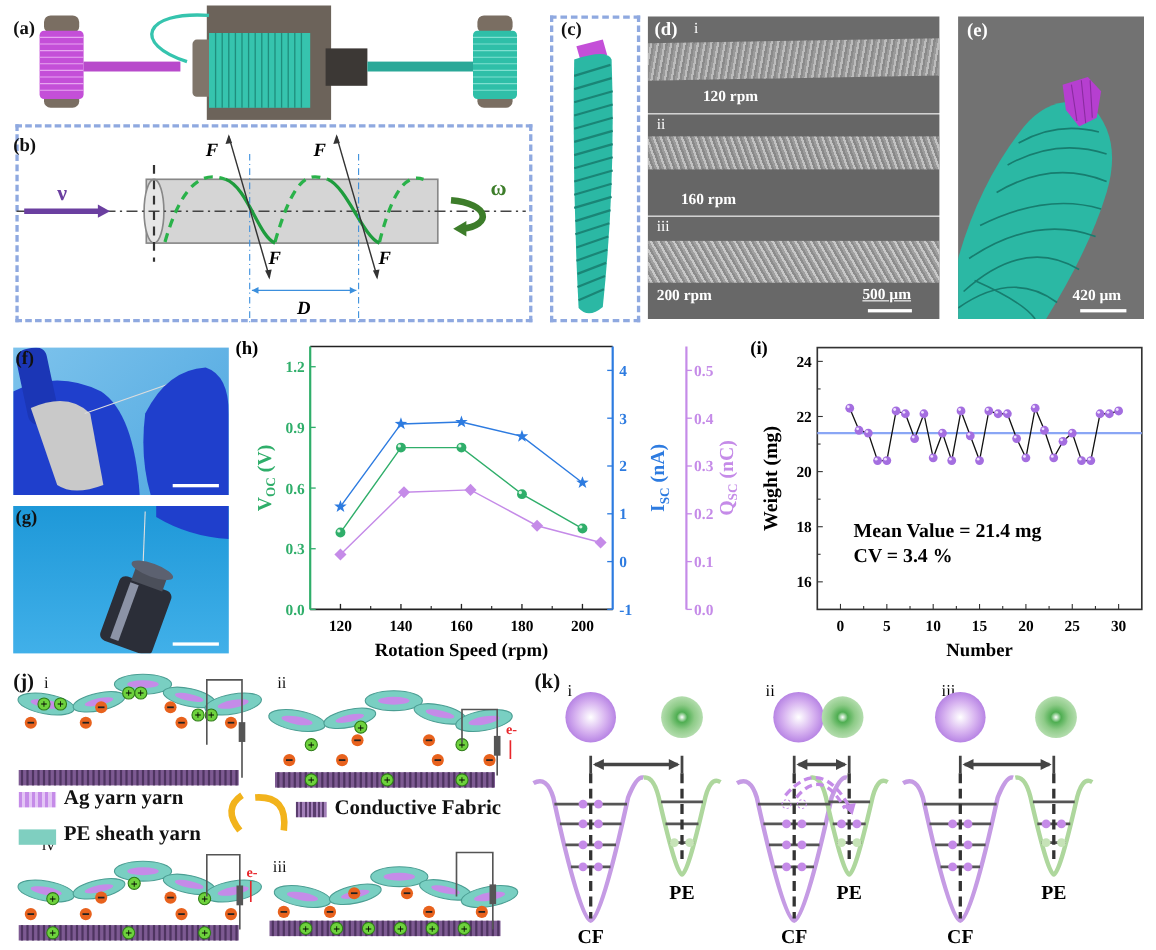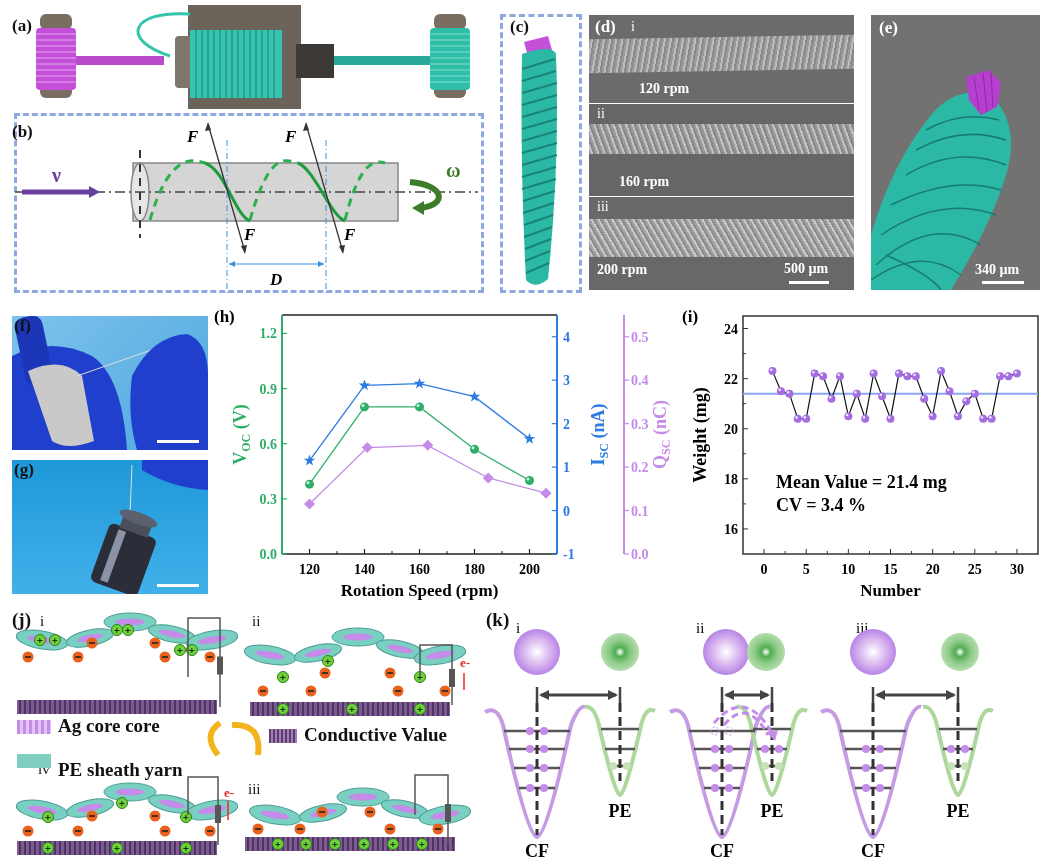--- a/index.html
+++ b/index.html
@@ -151,21 +151,21 @@
   </div>
   <div class="sem" style="left:0;top:89px;width:265px;height:92px;background:#666;">
     <div class="abs" style="left:0;top:20px;width:265px;height:30px;background:repeating-linear-gradient(70deg,#9a9a9a 0 2px,#c2c2c2 2px 4px,#888 4px 6px);"></div>
     <span class="lbl" style="left:8px;top:2px;font-weight:normal;">ii</span>
     <span class="lbl" style="left:8px;top:70px;margin-left:22px;">160 rpm</span>
   </div>
   <div class="sem" style="left:0;top:182px;width:265px;height:93px;background:#686868;">
     <div class="abs" style="left:0;top:22px;width:265px;height:38px;background:repeating-linear-gradient(60deg,#a0a0a0 0 2px,#c8c8c8 2px 4px,#8c8c8c 4px 6px);"></div>
     <span class="lbl" style="left:8px;top:2px;font-weight:normal;">iii</span>
     <span class="lbl" style="left:8px;top:65px;">200 rpm</span>
-    <span class="lbl" style="left:195px;top:64px;">500 µm</span>
+    <span class="lbl" style="left:195px;top:64px;text-decoration:underline;">500 µm</span>
     <div class="scalebar" style="left:200px;top:84px;width:40px;"></div>
   </div>
 </div>
 
 <div class="abs" style="left:871px;top:15px;width:169px;height:275px;background:#727272;overflow:hidden;">
   <svg width="169" height="275">
     <path d="M-5 275 L 0 220 Q 20 150 60 100 Q 85 70 120 80 Q 150 110 135 160 Q 120 210 80 275 Z" fill="#2bb8a4"></path>
     <g stroke="#177d6f" stroke-width="1.5" fill="none">
       <path d="M5 250 Q 60 200 110 230"></path>
         <path d="M10 220 Q 70 180 125 200"></path>
@@ -177,21 +177,21 @@
         <path d="M15 240 Q 60 260 70 275"></path>
     </g>
     <path d="M95 62 L 118 55 L 130 68 L 126 92 L 110 100 L 98 85 Z" fill="#b63fd0"></path>
     <g stroke="#8a2ca0" stroke-width="1">
         <line x1="103" y1="62" x2="108" y2="95"></line>
         <line x1="112" y1="58" x2="116" y2="97"></line>
         <line x1="120" y1="58" x2="122" y2="92"></line>
       </g>
   </svg>
   <span class="plabel" style="left:8px;top:3px;color:#fff;">(e)</span>
-  <span class="abs" style="left:104px;top:247px;color:#fff;font-weight:bold;font-size:14px;">340 µm</span>
+  <span class="abs" style="left:104px;top:247px;color:#fff;font-weight:bold;font-size:14px;">420 µm</span>
   <div class="scalebar" style="left:111px;top:266px;width:42px;"></div>
 </div>
 
 <div class="photo" style="left:12px;top:316px;width:196px;height:134px;background:linear-gradient(135deg,#7dc3ec,#4fa7e0);">
   <svg width="196" height="134">
     <path d="M0 40 Q 40 20 80 40 Q 110 60 115 134 L 0 134 Z" fill="#1f3fcc"></path>
     <rect x="8" y="0" width="28" height="70" rx="10" fill="#1b36b6" transform="rotate(-12 22 35)"></rect>
     <path d="M16 55 Q 50 40 70 60 L 82 125 Q 55 135 40 125 Z" fill="#c9c9c9"></path>
     <line x1="65" y1="60" x2="165" y2="25" stroke="#ddd" stroke-width="1"></line>
     <path d="M120 60 Q 140 20 175 18 Q 196 25 196 60 L 196 134 L 125 134 Q 115 100 120 60 Z" fill="#1f3fcc"></path>
@@ -726,25 +726,25 @@
       <circle cx="186" cy="243" r="5.5" fill="#6ed23d" stroke="#2f7d18"></circle>
       <text x="186" y="247" text-anchor="middle" font-size="11" font-weight="bold">+</text>
       <polyline points="188,210 188,172 218,172 218,240" fill="none" stroke="#555" stroke-width="1.5"></polyline>
       <rect x="215" y="200" width="6" height="18" fill="#555"></rect>
       <text x="224" y="192" font-size="13" font-weight="bold" fill="#e8262b">e-</text>
       <line x1="228" y1="196" x2="228" y2="215" stroke="#e8262b" stroke-width="1.5"></line>
       <path d="M218 150 Q 202 130 220 118" stroke="#f2b31c" stroke-width="6" fill="none"></path>
       <path d="M232 120 Q 262 118 258 150" stroke="#f2b31c" stroke-width="6" fill="none"></path>
     </svg>
   <div class="abs" style="left:17px;top:115px;width:34px;height:14px;background:repeating-linear-gradient(90deg,#c58be8 0 3px,#e3c5f5 3px 6px);"></div>
-  <span class="legend-text" style="left:58px;top:110px;">Ag core core</span>
+  <span class="legend-text" style="left:58px;top:110px;">Ag yarn yarn</span>
   <div class="abs" style="left:17px;top:149px;width:34px;height:14px;background:#7fcfc0;"></div>
-  <span class="legend-text" style="left:58px;top:154px;">PE sheath yarn</span>
+  <span class="legend-text" style="left:58px;top:143px;">PE sheath yarn</span>
   <div class="abs" style="left:269px;top:124px;width:28px;height:14px;background:repeating-linear-gradient(90deg,#5a3d6e 0 2px,#a27fb8 2px 4px);"></div>
-  <span class="legend-text" style="left:304px;top:119px;">Conductive Value</span>
+  <span class="legend-text" style="left:304px;top:119px;">Conductive Fabric</span>
 </div>
 
 <div class="abs" style="left:480px;top:605px;width:571px;height:259px;">
   <span class="plabel" style="left:6px;top:4px;font-size:19px;">(k)</span>
   <svg id="panel-k-svg" width="571" height="259">
     <defs>
       <radialGradient id="gPurple">
           <stop offset="0" stop-color="#ffffff"></stop>
           <stop offset="0.6" stop-color="#d7b3f0"></stop>
           <stop offset="1" stop-color="#b784e4"></stop>

